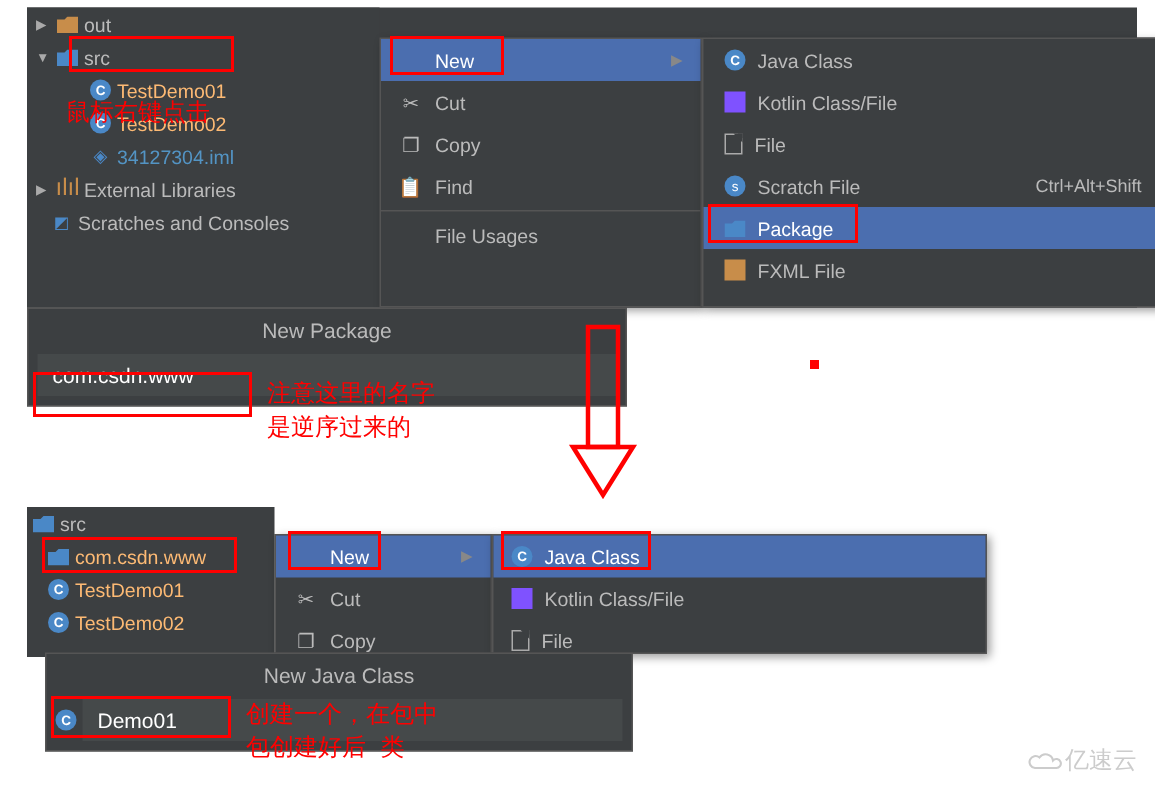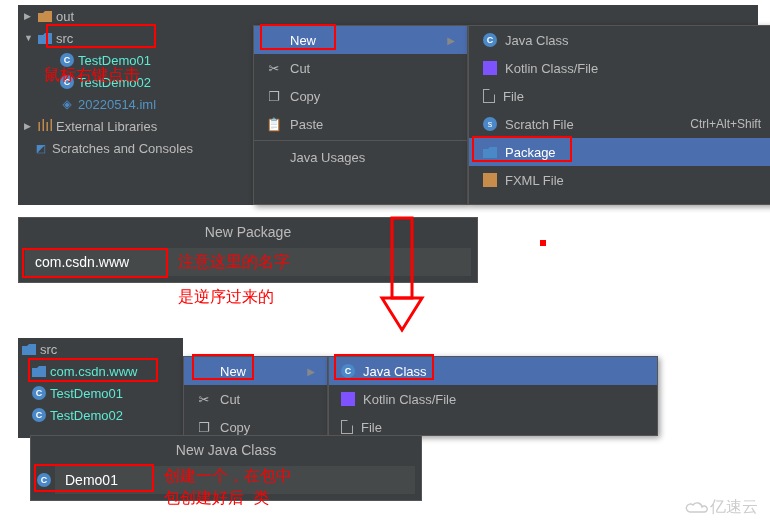--- a/index.html
+++ b/index.html
@@ -14,21 +14,21 @@
   .folder-orange path { fill: #c88d4a; } .folder-blue path { fill: #4a88c7; }
   .ico-c { width: 14px; height: 14px; border-radius: 50%; background: #4a88c7; color: #fff; font-size: 9px; display: inline-flex; align-items: center; justify-content: center; font-weight: bold; }
   .ico-iml { width: 14px; height: 14px; color: #4a88c7; display: inline-flex; align-items: center; justify-content: center; font-size: 12px; }
   .ico-lib { width: 14px; height: 14px; display: inline-flex; align-items: center; justify-content: center; color: #c88d4a; font-size: 16px; }
   .ico-scratch { width: 14px; height: 14px; display: inline-flex; align-items: center; justify-content: center; color: #4a88c7; font-size: 11px; }
   .ico-kt { width: 14px; height: 14px; background: #7f52ff; display: inline-block; }
   .ico-file { width: 12px; height: 14px; border: 1px solid #aaa; display: inline-block; position: relative; }
   .ico-file::after { content: ""; position: absolute; right: -1px; top: -1px; border: 3px solid transparent; border-top-color: #3c3f41; border-right-color: #3c3f41; }
   .ico-scfile { width: 14px; height: 14px; border-radius: 50%; background: #4a88c7; color: #fff; font-size: 9px; display: inline-flex; align-items: center; justify-content: center; }
   .ico-fxml { width: 14px; height: 14px; display: inline-block; background: #c88d4a; }
-  .green { color: #5eead4; }
+  .green { color: #fdba74; }
   .ctx { position: absolute; background: #3c3f41; border: 1px solid #555; box-shadow: 2px 2px 6px rgba(0,0,0,0.4); }
   .ctx1 { left: 235px; top: 20px; width: 215px; height: 180px; }
   .ctx-row { display: flex; align-items: center; height: 28px; padding: 0 12px; gap: 8px; color: #bbb; }
   .ctx-row.hi { background: #4b6eaf; color: #fff; }
   .ctx-ico { width: 16px; display: inline-flex; justify-content: center; }
   .arrow-r { margin-left: auto; font-size: 10px; color: #888; }
   .sub1 { left: 450px; top: 20px; width: 308px; height: 180px; }
   .sub1 .ctx-row { padding: 0 14px; }
   .sc-shortcut { margin-left: auto; color: #bbb; font-size: 12px; }
   .redbox { position: absolute; border: 2px solid red; pointer-events: none; }
@@ -72,21 +72,21 @@
     <div class="tree-row" style="padding-left:42px;">
       <span class="ico-c">C</span>
       <span class="green">TestDemo01</span>
     </div>
     <div class="tree-row" style="padding-left:42px;">
       <span class="ico-c">C</span>
       <span class="green">TestDemo02</span>
     </div>
     <div class="tree-row" style="padding-left:42px;">
       <span class="ico-iml">◈</span>
-      <span style="color:#5394c4">20220514.iml</span>
+      <span style="color:#5394c4">34127304.iml</span>
     </div>
     <div class="tree-row">
       <span class="chev">▶</span>
       <span class="ico-lib">ılıl</span>
       <span>External Libraries</span>
     </div>
     <div class="tree-row" style="padding-left:16px;">
       <span class="ico-scratch">◩</span>
       <span>Scratches and Consoles</span>
     </div>
@@ -101,26 +101,26 @@
     <div class="ctx-row">
       <span class="ctx-ico">✂</span>
       <span>Cut</span>
     </div>
     <div class="ctx-row">
       <span class="ctx-ico">❐</span>
       <span>Copy</span>
     </div>
     <div class="ctx-row">
       <span class="ctx-ico">📋</span>
-      <span>Paste</span>
+      <span>Find</span>
     </div>
     <div style="height:1px;background:#555;margin:2px 0;"></div>
     <div class="ctx-row">
       <span class="ctx-ico"></span>
-      <span>Java Usages</span>
+      <span>File Usages</span>
     </div>
   </div>
 
   <div class="ctx sub1">
     <div class="ctx-row">
       <span class="ico-c">C</span>
       <span>Java Class</span>
     </div>
     <div class="ctx-row">
       <span class="ico-kt"></span>
@@ -148,29 +148,29 @@
       <span>FXML File</span>
     </div>
   </div>
 </div>
 
 <div class="redbox" style="left:46px; top:24px; width:110px; height:24px;"></div>
 <div class="redtext" style="left:44px; top:65px;">鼠标右键点击</div>
 <div class="redbox" style="left:260px; top:24px; width:76px; height:26px;"></div>
 <div class="redbox" style="left:472px; top:136px; width:100px; height:26px;"></div>
 
-<div class="dialog" style="left:18px; top:217px; width:460px;">
+<div class="dialog" style="left:18px; top:205px; width:400px;">
   <div class="dlg-title">New Package</div>
   <div class="dlg-input-wrap">
     <input class="dlg-input" value="com.csdn.www" style="">
   </div>
 </div>
 <div class="redbox" style="left:22px; top:248px; width:146px; height:30px;"></div>
 <div class="redtext" style="left:178px; top:252px;">注意这里的名字</div>
-<div class="redtext" style="left:178px; top:287px;">是逆序过来的</div>
+<div class="redtext" style="left:178px; top:275px;">是逆序过来的</div>
 
 <svg class="big-arrow" style="left:378px; top:216px;" width="48" height="118">
   <rect x="14" y="2" width="20" height="80" fill="none" stroke="red" stroke-width="3"></rect>
   <path d="M4 82 L44 82 L24 114 Z" fill="none" stroke="red" stroke-width="3"></path>
 </svg>
 
 <div class="reddot" style="left:540px; top:240px;"></div>
 <div class="reddot" style="left:557px; top:375px;"></div>
 
 <div class="panel3">

